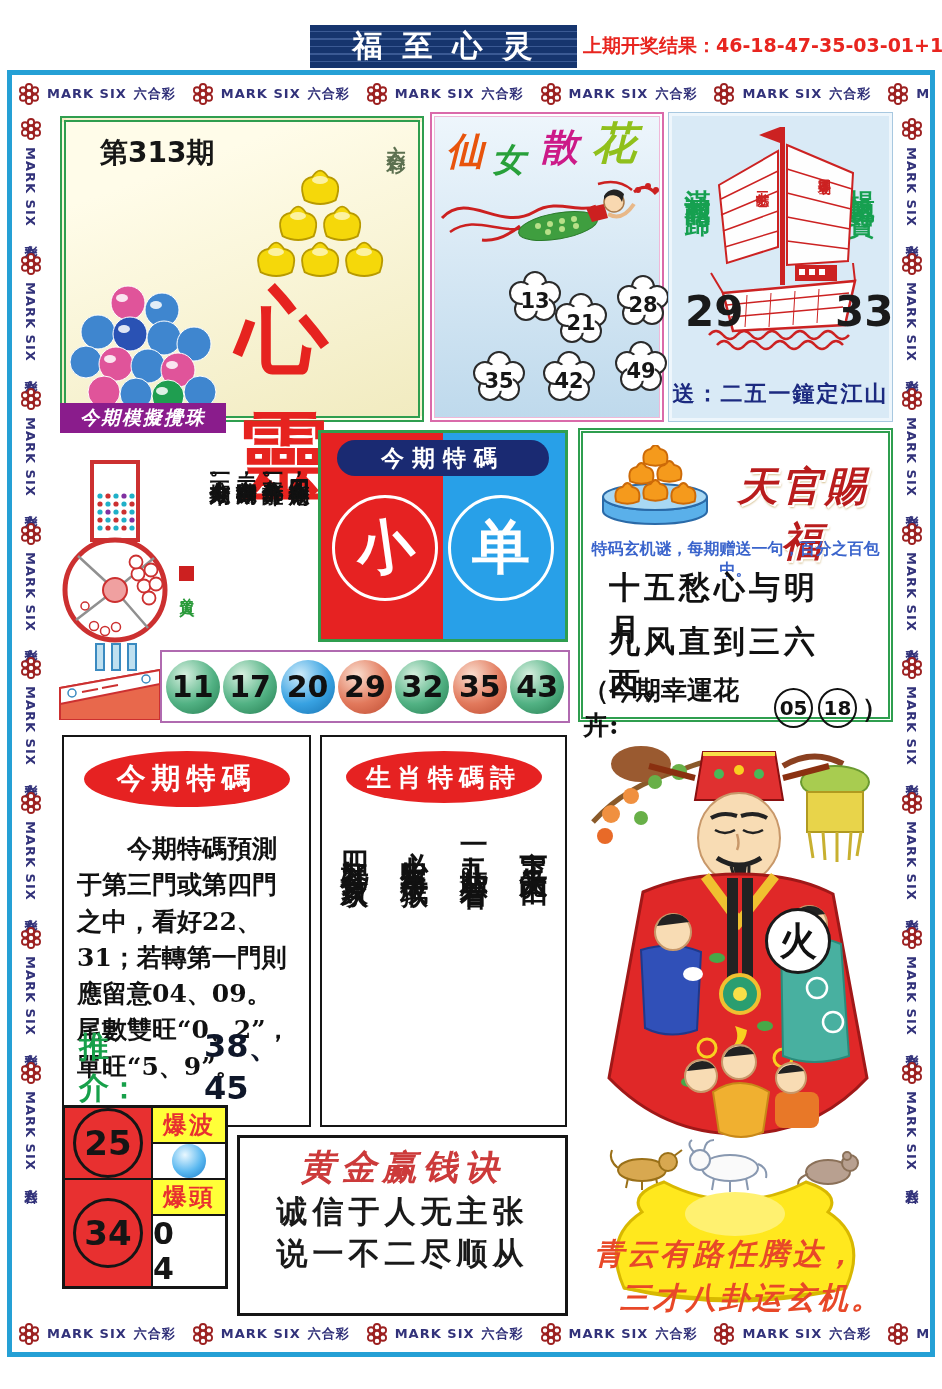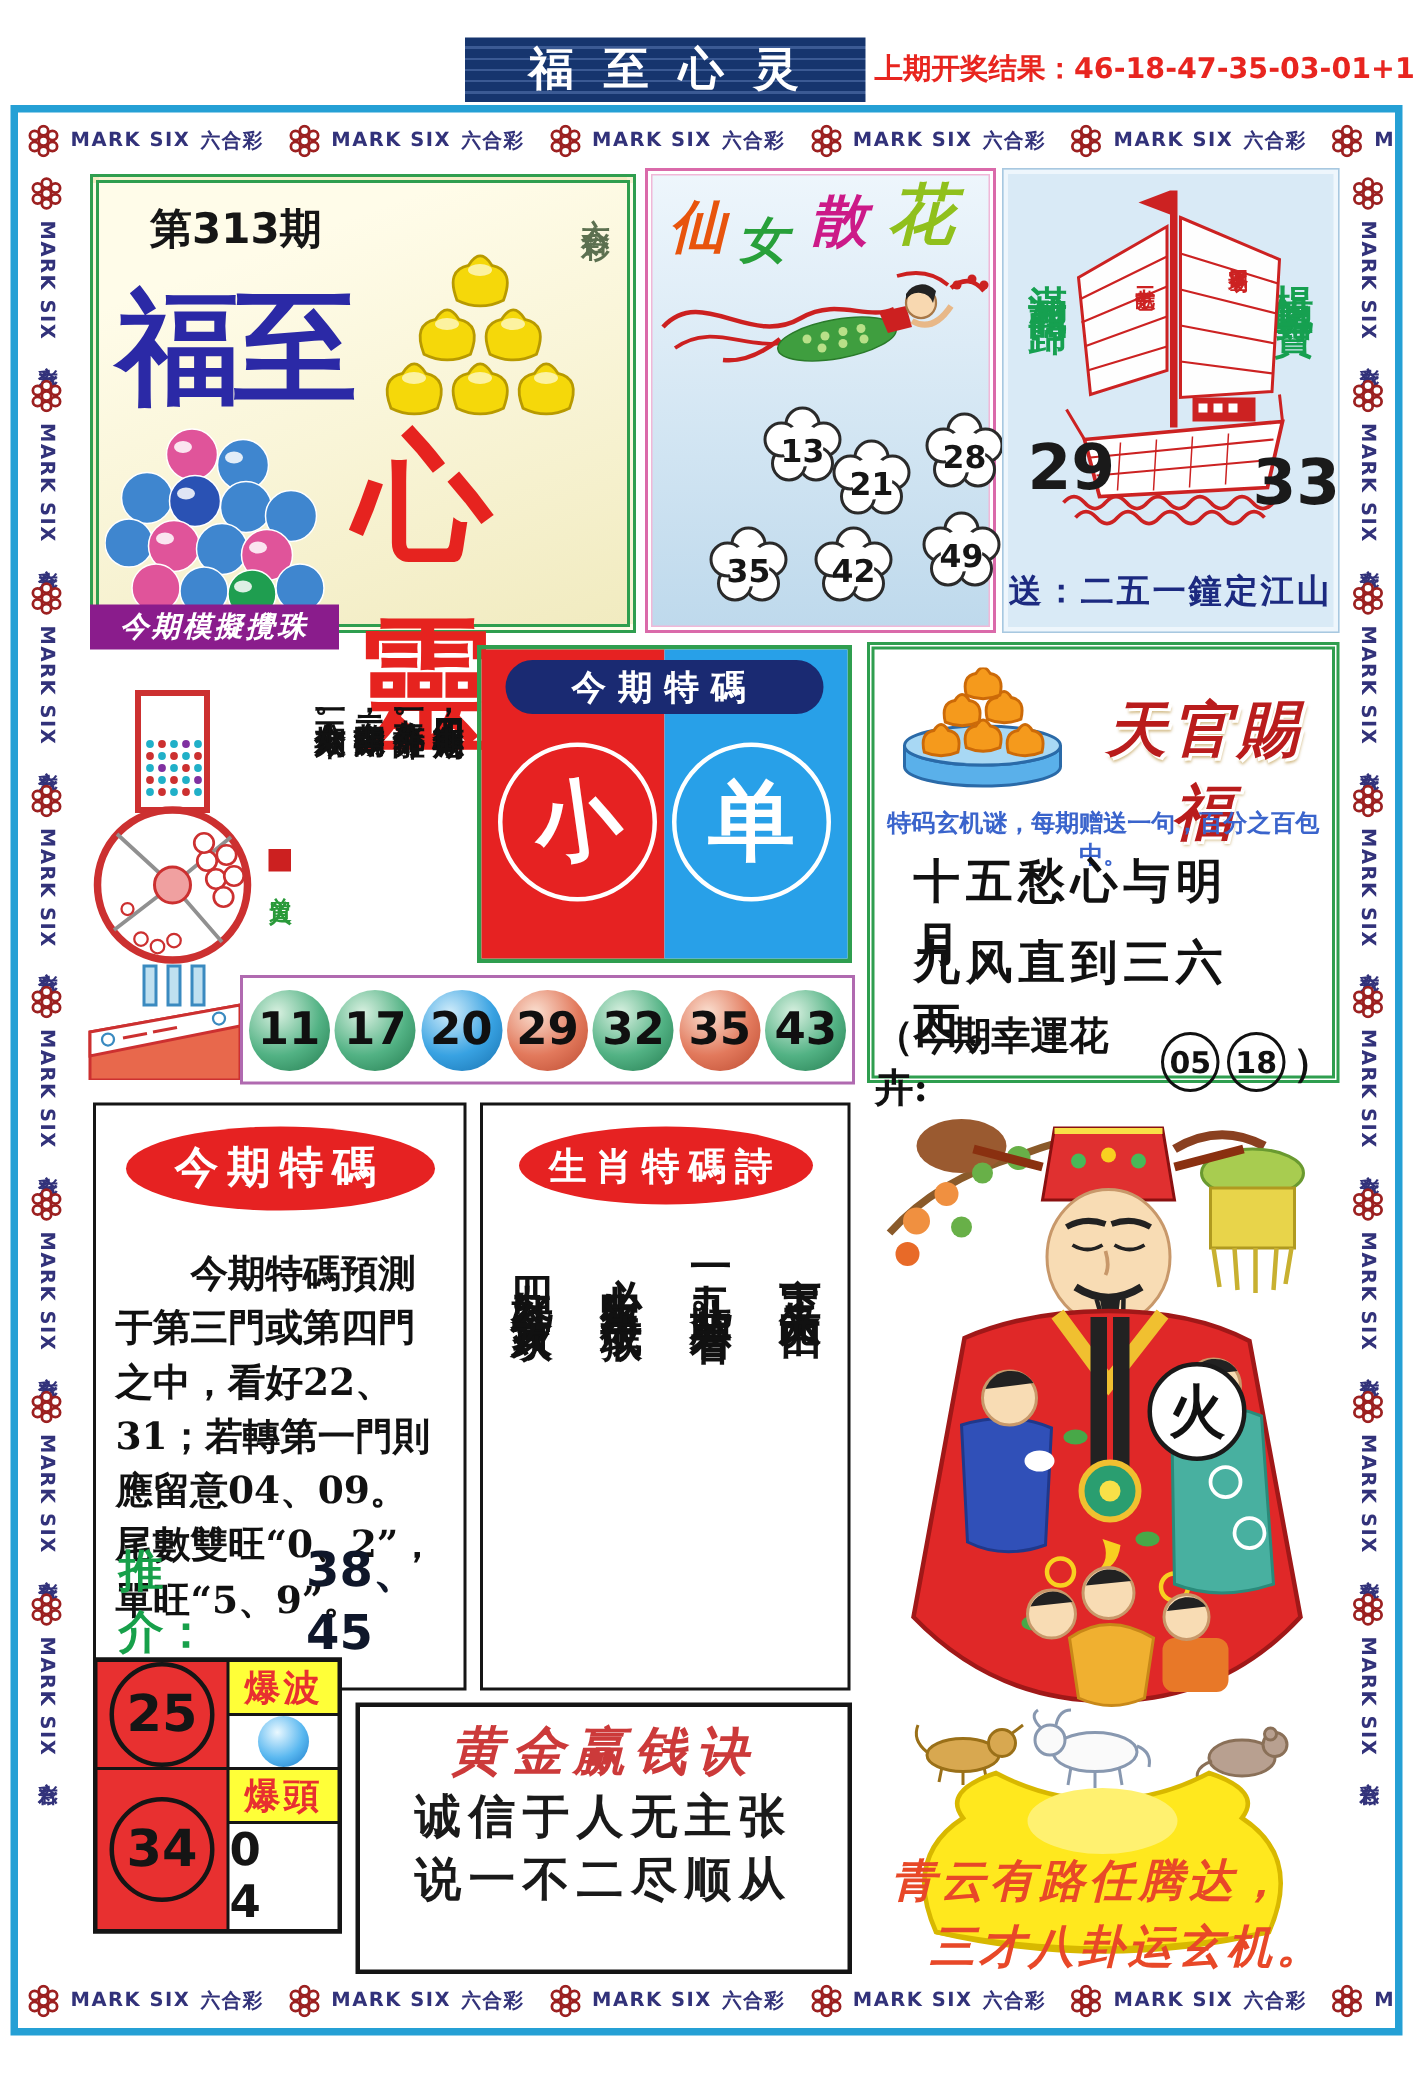--- a/index.html
+++ b/index.html
@@ -568,21 +568,20 @@
           </svg>
           <span class="btxt en">MARK SIX</span>
           <span class="btxt cn">六合彩</span>
         </div>
       </div>
   </div>
 
   <div id="p1" class="panel">
     <div id="p1-issue" class="abs">第313期</div>
     <div id="p1-brand" class="abs vtext">六合彩</div>
-    <div id="p1-w1" class="abs">福至</div>
     <div id="p1-w2" class="abs">心靈</div>
     <svg class="abs" style="right:10px;top:44px" width="160" height="120" viewBox="0 0 160 120">
       <g fill="#f5d80a" stroke="#b89a00" stroke-width="1.2">
         <g transform="translate(52,0) scale(1.55)">
             <path d="M3,22 Q-2,9 8,7 Q13,-1 18,7 Q28,9 23,22 Q13,27 3,22Z"></path>
           </g>
         <g transform="translate(30,36) scale(1.55)">
             <path d="M3,22 Q-2,9 8,7 Q13,-1 18,7 Q28,9 23,22 Q13,27 3,22Z"></path>
           </g>
         <g transform="translate(74,36) scale(1.55)">
@@ -759,21 +758,21 @@
       <polygon points="16,170 148,158 138,202 26,208" fill="#fff" stroke="#cc2222" stroke-width="2.5"></polygon>
       <path d="M20,182 L142,170 M24,194 L136,184" stroke="#cc2222" stroke-width="1.5"></path>
       <path d="M40,172 l-2,32 M64,170 l-2,34 M88,168 l-2,34 M112,166 l-2,34" stroke="#cc2222" stroke-width="1"></path>
       <path d="M16,170 L4,150 M148,158 L146,140" stroke="#cc2222" stroke-width="2"></path>
       <path d="M2,212 q7,-8 14,0 t14,0 t14,0 t14,0 t14,0 t14,0 t14,0 t14,0 t14,0 t14,0" stroke="#cc2222" stroke-width="2.5" fill="none"></path>
       <path d="M10,222 q7,-8 14,0 t14,0 t14,0 t14,0 t14,0 t14,0 t14,0 t14,0 t14,0" stroke="#cc2222" stroke-width="2.5" fill="none"></path>
     </svg>
     <div class="sailtxt vtext" style="left:84px;top:68px">三七献艺</div>
     <div class="sailtxt vtext" style="left:146px;top:56px">零四登场</div>
     <div class="p3n" style="left:16px;top:174px">29</div>
-    <div class="p3n" style="left:166px;top:184px">33</div>
+    <div class="p3n" style="left:166px;top:174px">33</div>
     <div id="p3-gift" class="abs">送：二五一鐘定江山</div>
   </div>
 
   <div id="p4-banner" class="abs fc">今期模擬攪珠</div>
   <svg class="abs" style="left:58px;top:458px" width="110" height="262" viewBox="0 0 110 262">
     <rect x="34" y="4" width="46" height="78" fill="#fff" stroke="#cc3030" stroke-width="4"></rect>
     <g>
       <circle cx="42" cy="38" r="2.6" fill="#20b0c8"></circle>
         <circle cx="50" cy="38" r="2.6" fill="#cc3030"></circle>
         <circle cx="58" cy="38" r="2.6" fill="#20b0c8"></circle>

